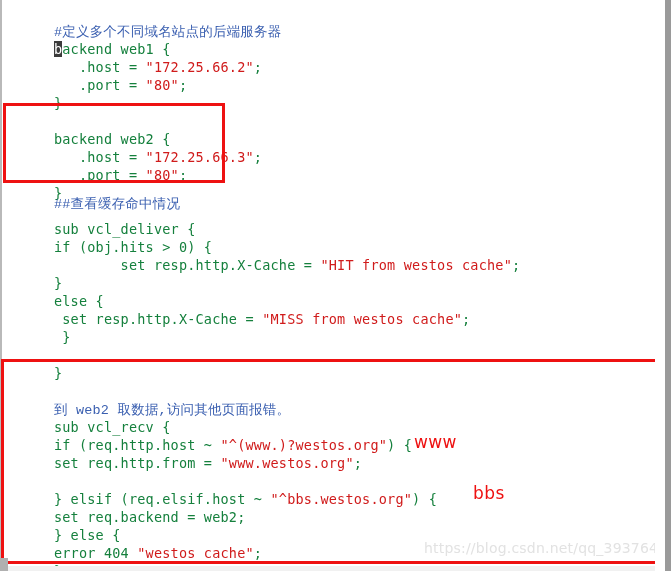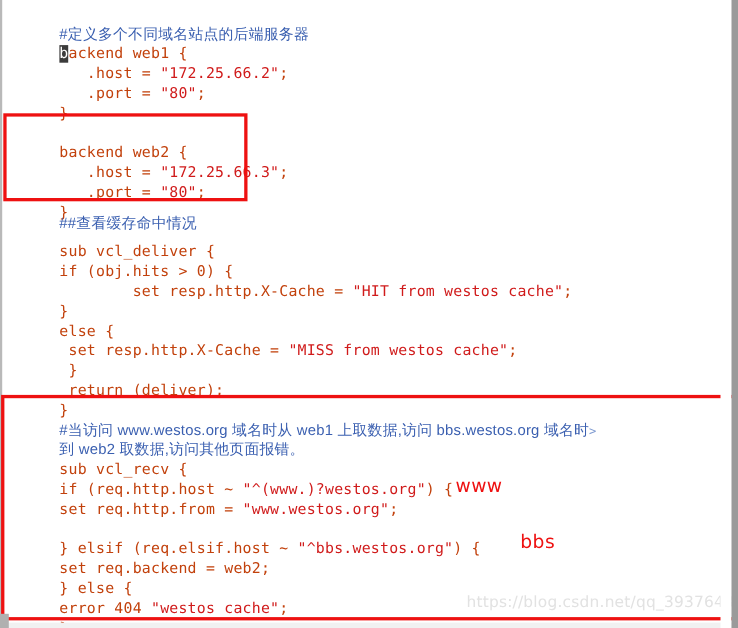--- a/index.html
+++ b/index.html
@@ -55,22 +55,22 @@
     left: 0;
     height: 18px;
     line-height: 18px;
     font-size: 13.5px;
     letter-spacing: 0.2px;
     white-space: pre;
     color: #3b3b3b;
   }
   .tok-str   { color: #d01b1b; }
   .tok-cmt   { color: #3a5fb0; }
-  .tok-plain { color: #c2410c; }
-  .cn        { font-family: Liberation Sans, sans-serif; font-size: 13.5px; }
+  .tok-plain { color: #15803d; }
+  .cn        { font-family: Liberation Mono, monospace; font-size: 13.5px; }
   .cursor {
     background: #3b3b3b;
     color: #ffffff;
   }
   .cont-marker {
     color: #7f9bd1;
     font-size: 11px;
   }
 
   
@@ -198,31 +198,25 @@
     </div>
 
     <div class="line" style="top:292px">
       <span class="tok-plain"> set resp.http.X-Cache = </span><span class="tok-str">"MISS from westos cache"</span><span class="tok-plain">;</span>
     </div>
 
     <div class="line" style="top:310px">
       <span class="tok-plain"> }</span>
     </div>
 
-    <div class="line" style="top:328px">
-      <span class="tok-plain"> return (deliver);</span>
-    </div>
 
     <div class="line" style="top:346px">
       <span class="tok-plain">}</span>
     </div>
 
-    <div class="line" style="top:364px">
-      <span class="tok-cmt cn">#当访问 www.westos.org 域名时从 web1 上取数据,访问 bbs.westos.org 域名时</span><span class="cont-marker">&gt;</span>
-    </div>
 
     <div class="line" style="top:382px">
       <span class="tok-cmt cn">到 web2 取数据,访问其他页面报错。</span>
     </div>
 
     <div class="line" style="top:400px">
       <span class="tok-plain">sub vcl_recv {</span>
     </div>
 
     <div class="line" style="top:418px">

